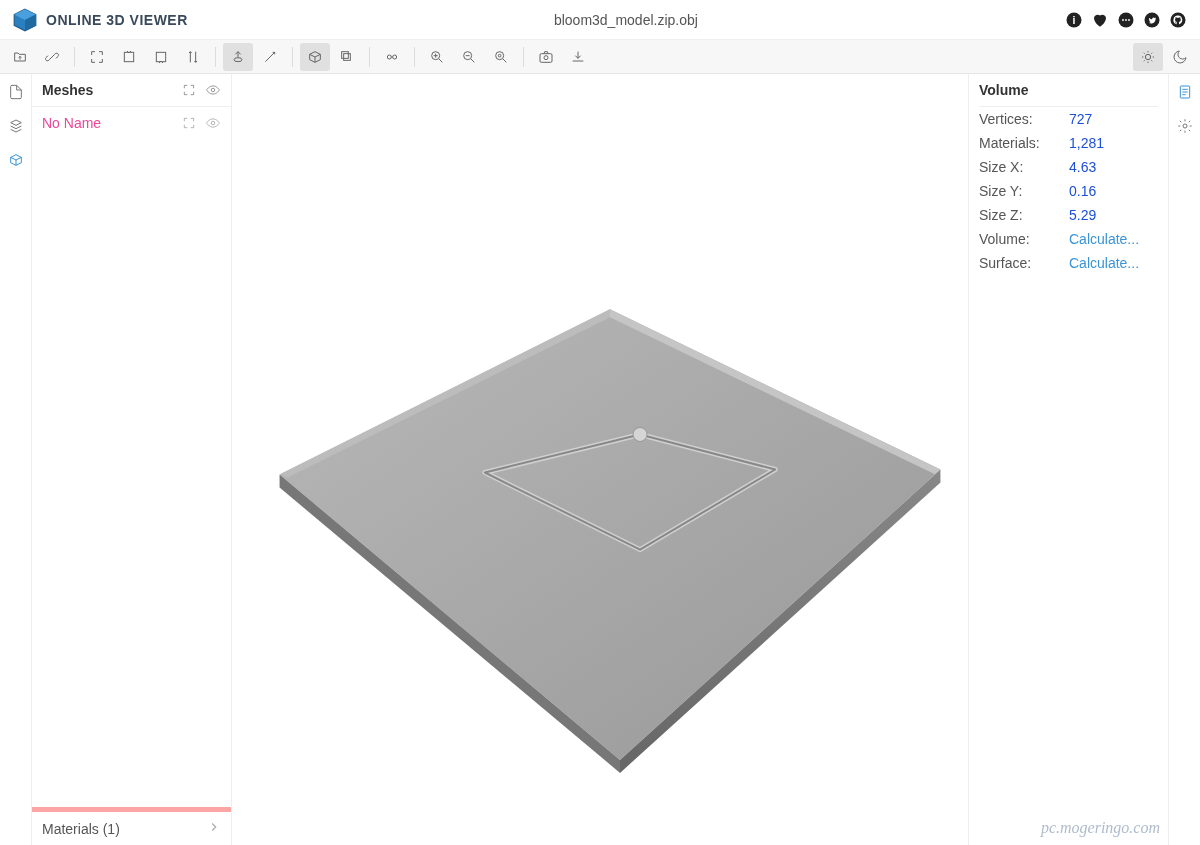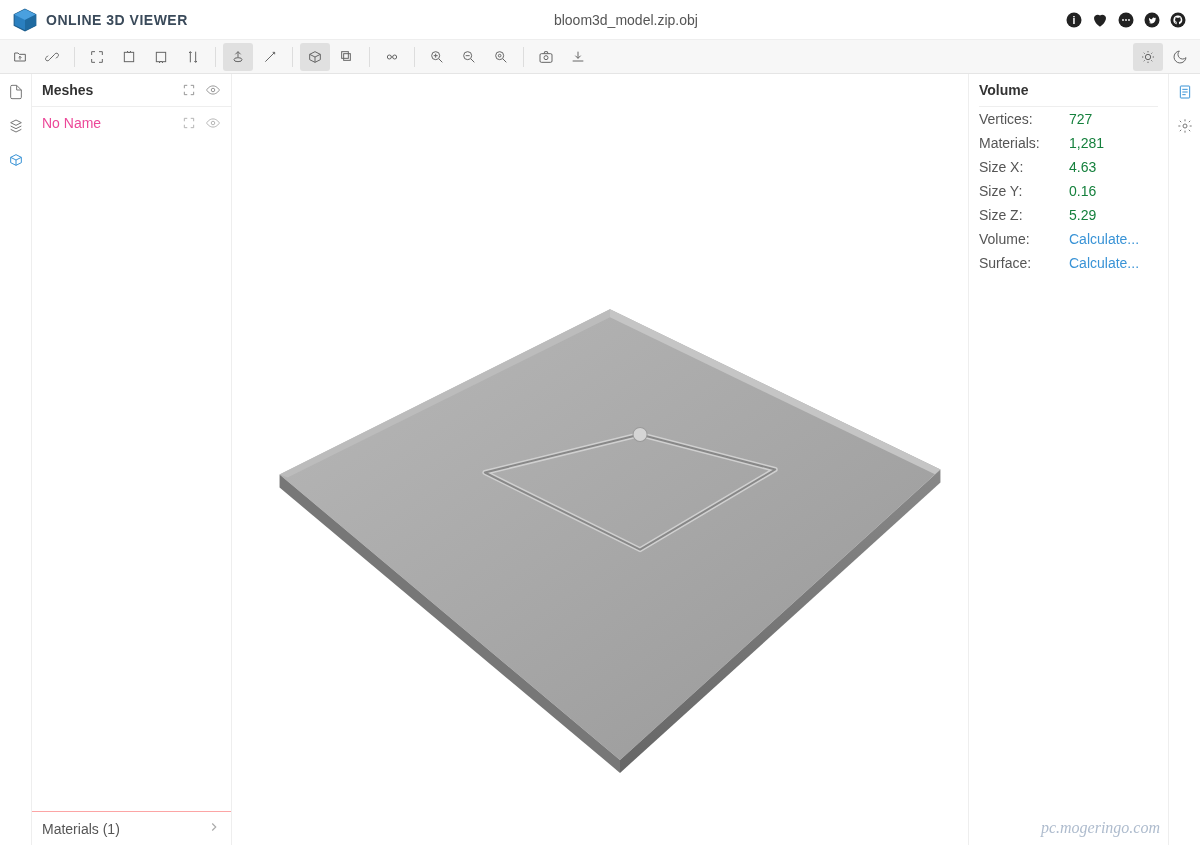--- a/index.html
+++ b/index.html
@@ -34,34 +34,34 @@
   
   .left-panel { width: 200px; border-right: 1px solid #eee; display: flex; flex-direction: column; }
   .panel-header { display: flex; align-items: center; padding: 8px 10px; border-bottom: 1px solid #eee; gap: 28px; }
   .panel-title { font-weight: 700; font-size: 14px; flex: 1; }
   .panel-header-icons { display: flex; gap: 8px; color: #888; }
   .panel-header-icons span { cursor: pointer; width: 16px; height: 16px; display: flex; align-items: center; justify-content: center; }
   .panel-item { display: flex; align-items: center; padding: 8px 10px; font-size: 14px; color: #ec4899; }
   .panel-item-name { flex: 1; }
   .panel-item-icons { display: flex; gap: 8px; color: #aaa; }
   .panel-item-icons span { cursor: pointer; width: 16px; height: 16px; display: flex; align-items: center; justify-content: center; }
-  .left-panel-footer { margin-top: auto; border-top: 1px solid #fca5a5; padding: 8px 10px; display: flex; align-items: center; cursor: pointer; }
+  .left-panel-footer { margin-top: auto; border-top: 5px solid #fca5a5; padding: 8px 10px; display: flex; align-items: center; cursor: pointer; }
   .left-panel-footer-text { flex: 1; font-size: 14px; color: #555; }
   .chevron { color: #aaa; }
   
   
   .viewport { flex: 1; position: relative; background: #fff; }
   .viewport svg { width: 100%; height: 100%; }
   
   
   .right-panel { width: 200px; border-left: 1px solid #eee; padding: 0; }
   .right-panel .panel-header { border-bottom: 1px solid #eee; margin: 0 10px; padding: 8px 0; }
   .detail-row { display: flex; padding: 4px 10px; font-size: 14px; }
   .detail-label { width: 90px; color: #555; }
-  .detail-value { color: #15803d; }
+  .detail-value { color: #1d4ed8; }
   .detail-link { color: #3993d6; cursor: pointer; }
   
   
   .right-rail { width: 32px; border-left: 1px solid #eee; display: flex; flex-direction: column; align-items: center; padding-top: 8px; gap: 14px; }
   
   .watermark { position: absolute; bottom: 8px; right: 40px; color: #9aabc1; font-size: 16px; font-family: Georgia, serif; opacity: 0.8; font-style: italic; }
 </style>
 </head>
 <body>
 

